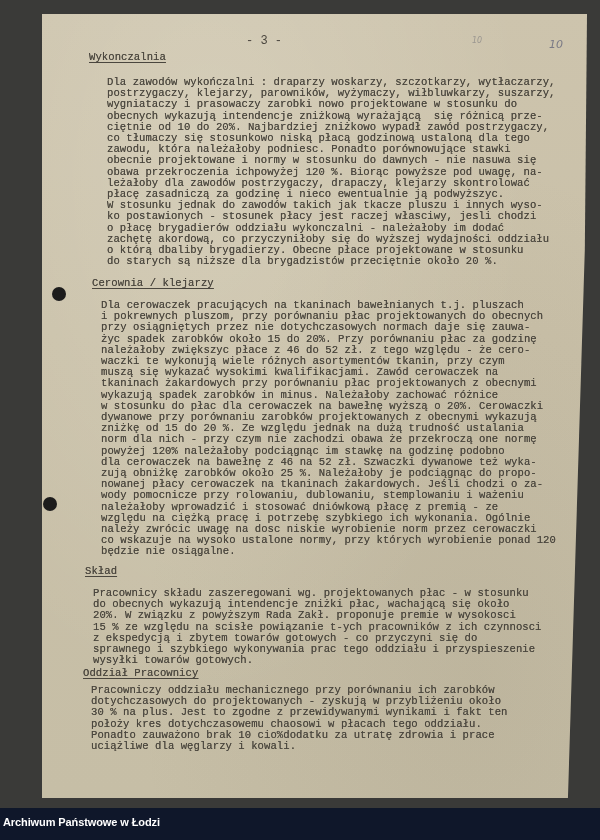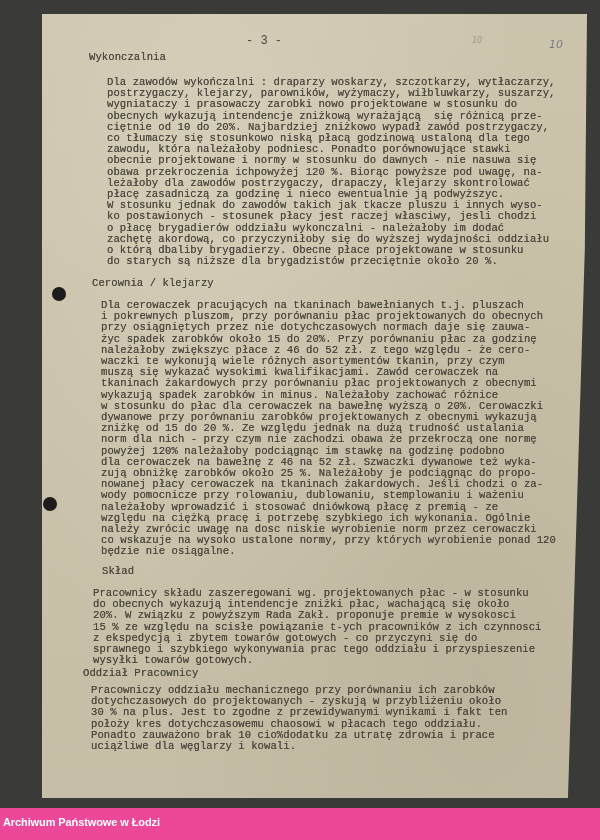--- a/index.html
+++ b/index.html
@@ -77,29 +77,30 @@
     .pencil-mark {
       position: absolute;
       left: 472px;
       top: 36px;
       font-family: "DejaVu Sans", sans-serif;
       font-size: 8px;
       color: #9a9690;
       font-style: italic;
     }
     .section-heading {
+      text-decoration: underline;
       text-underline-offset: 2px;
     }
     .footer {
       position: absolute;
       left: 0;
       top: 808px;
       width: 600px;
       height: 32px;
-      background: #ec4899;
+      background: #0f172a;
     }
     .footer-label {
       position: absolute;
       left: 3px;
       top: 8px;
       font-family: "Liberation Sans", sans-serif;
       font-size: 11px;
       font-weight: bold;
       color: #ffffff;
       letter-spacing: -0.1px;
@@ -118,21 +119,21 @@
     <div class="page-number">- 3 -</div>
     <div class="pencil-mark">10</div>
     <div class="archive-number">10</div>
 
     <div class="typed section-heading" style="left:89px; top:52px;">Wykonczalnia</div>
     <div class="typed" style="left:99px; top:77px;" id="sec0"><span class="para">Dla zawodów wykończalni : draparzy woskarzy, szczotkarzy, wytłaczarzy,</span><span class="para">postrzygaczy, klejarzy, parowników, wyżymaczy, wiłbluwkarzy, suszarzy,</span><span class="para">wygniataczy i prasowaczy zarobki nowo projektowane w stosunku do</span><span class="para">obecnych wykazują intendencje zniżkową wyrażającą  się różnicą prze-</span><span class="para">ciętnie od 10 do 20%. Najbardziej zniżkowo wypadł zawód postrzygaczy,</span><span class="para">co tłumaczy się stosunkowo niską płacą godzinową ustaloną dla tego</span><span class="para">zawodu, która należałoby podniesc. Ponadto porównowujące stawki</span><span class="para">obecnie projektowane i normy w stosunku do dawnych - nie nasuwa się</span><span class="para">obawa przekroczenia ichpowyżej 120 %. Biorąc powyższe pod uwagę, na-</span><span class="para">leżałoby dla zawodów postrzygaczy, drapaczy, klejarzy skontrolować</span><span class="para">płacę zasadniczą za godzinę i nieco ewentualnie ją podwyższyc.</span><span class="para">W stosunku jednak do zawodów takich jak tkacze pluszu i innych wyso-</span><span class="para">ko postawionych - stosunek płacy jest raczej własciwy, jesli chodzi</span><span class="para">o płacę brygadierów oddziału wykonczalni - należałoby im dodać</span><span class="para">zachętę akordową, co przyczyniłoby się do wyższej wydajności oddziału</span><span class="para">o którą dbaliby brygadierzy. Obecne płace projektowane w stosunku</span><span class="para">do starych są niższe dla brygadzistów przeciętnie około 20 %.</span></div>
 
     <div class="typed section-heading" style="left:92px; top:278px;">Cerownia / klejarzy</div>
     <div class="typed" style="left:93px; top:300px;" id="sec1"><span class="para">Dla cerowaczek pracujących na tkaninach bawełnianych t.j. pluszach</span><span class="para">i pokrewnych pluszom, przy porównaniu płac projektowanych do obecnych</span><span class="para">przy osiągniętych przez nie dotychczasowych normach daje się zauwa-</span><span class="para">życ spadek zarobków około 15 do 20%. Przy porównaniu płac za godzinę</span><span class="para">należałoby zwiększyc płace z 46 do 52 zł. z tego względu - że cero-</span><span class="para">waczki te wykonują wiele różnych asortymentów tkanin, przy czym</span><span class="para">muszą się wykazać wysokimi kwalifikacjami. Zawód cerowaczek na</span><span class="para">tkaninach żakardowych przy porównaniu płac projektowanych z obecnymi</span><span class="para">wykazują spadek zarobków in minus. Należałoby zachować różnice</span><span class="para">w stosunku do płac dla cerowaczek na bawełnę wyższą o 20%. Cerowaczki</span><span class="para">dywanowe przy porównaniu zarobków projektowanych z obecnymi wykazują</span><span class="para">zniżkę od 15 do 20 %. Ze względu jednak na dużą trudność ustalania</span><span class="para">norm dla nich - przy czym nie zachodzi obawa że przekroczą one normę</span><span class="para">powyżej 120% należałoby podciągnąc im stawkę na godzinę podobno</span><span class="para">dla cerowaczek na bawełnę z 46 na 52 zł. Szwaczki dywanowe też wyka-</span><span class="para">zują obniżkę zarobków około 25 %. Należałoby je podciągnąc do propo-</span><span class="para">nowanej płacy cerowaczek na tkaninach żakardowych. Jeśli chodzi o za-</span><span class="para">wody pomocnicze przy rolowaniu, dublowaniu, stemplowaniu i ważeniu</span><span class="para">należałoby wprowadzić i stosować dniówkową płacę z premią - ze</span><span class="para">względu na ciężką pracę i potrzebę szybkiego ich wykonania. Ogólnie</span><span class="para">należy zwrócic uwagę na dosc niskie wyrobienie norm przez cerowaczki</span><span class="para">co wskazuje na wysoko ustalone normy, przy których wyrobienie ponad 120</span><span class="para">będzie nie osiągalne.</span></div>
 
-    <div class="typed section-heading" style="left:102px; top:566px;">Skład</div>
+    <div class="typed section-heading" style="left:85px; top:566px;">Skład</div>
     <div class="typed" style="left:85px; top:588px;" id="sec2"><span class="para">Pracownicy składu zaszeregowani wg. projektowanych płac - w stosunku</span><span class="para">do obecnych wykazują intendencje zniżki płac, wachającą się około</span><span class="para">20%. W związku z powyższym Rada Zakł. proponuje premie w wysokosci</span><span class="para">15 % ze względu na scisłe powiązanie t-ych pracowników z ich czynnosci</span><span class="para">z ekspedycją i zbytem towarów gotowych - co przyczyni się do</span><span class="para">sprawnego i szybkiego wykonywania prac tego oddziału i przyspieszenie</span><span class="para">wysyłki towarów gotowych.</span></div>
 
     <div class="typed section-heading" style="left:83px; top:668px;">Oddział Pracownicy</div>
     <div class="typed" style="left:83px; top:685px;" id="sec3"><span class="para">Pracowniczy oddziału mechanicznego przy porównaniu ich zarobków</span><span class="para">dotychczasowych do projektowanych - zyskują w przybliżeniu około</span><span class="para">30 % na plus. Jest to zgodne z przewidywanymi wynikami i fakt ten</span><span class="para">położy kres dotychczasowemu chaosowi w płacach tego oddziału.</span><span class="para">Ponadto zauważono brak 10 cio%dodatku za utratę zdrowia i prace</span><span class="para">uciążliwe dla węglarzy i kowali.</span></div>
   </div>
 
   <div class="footer">
     <div class="footer-label">Archiwum Państwowe w Łodzi</div>
   </div>
 </div>

